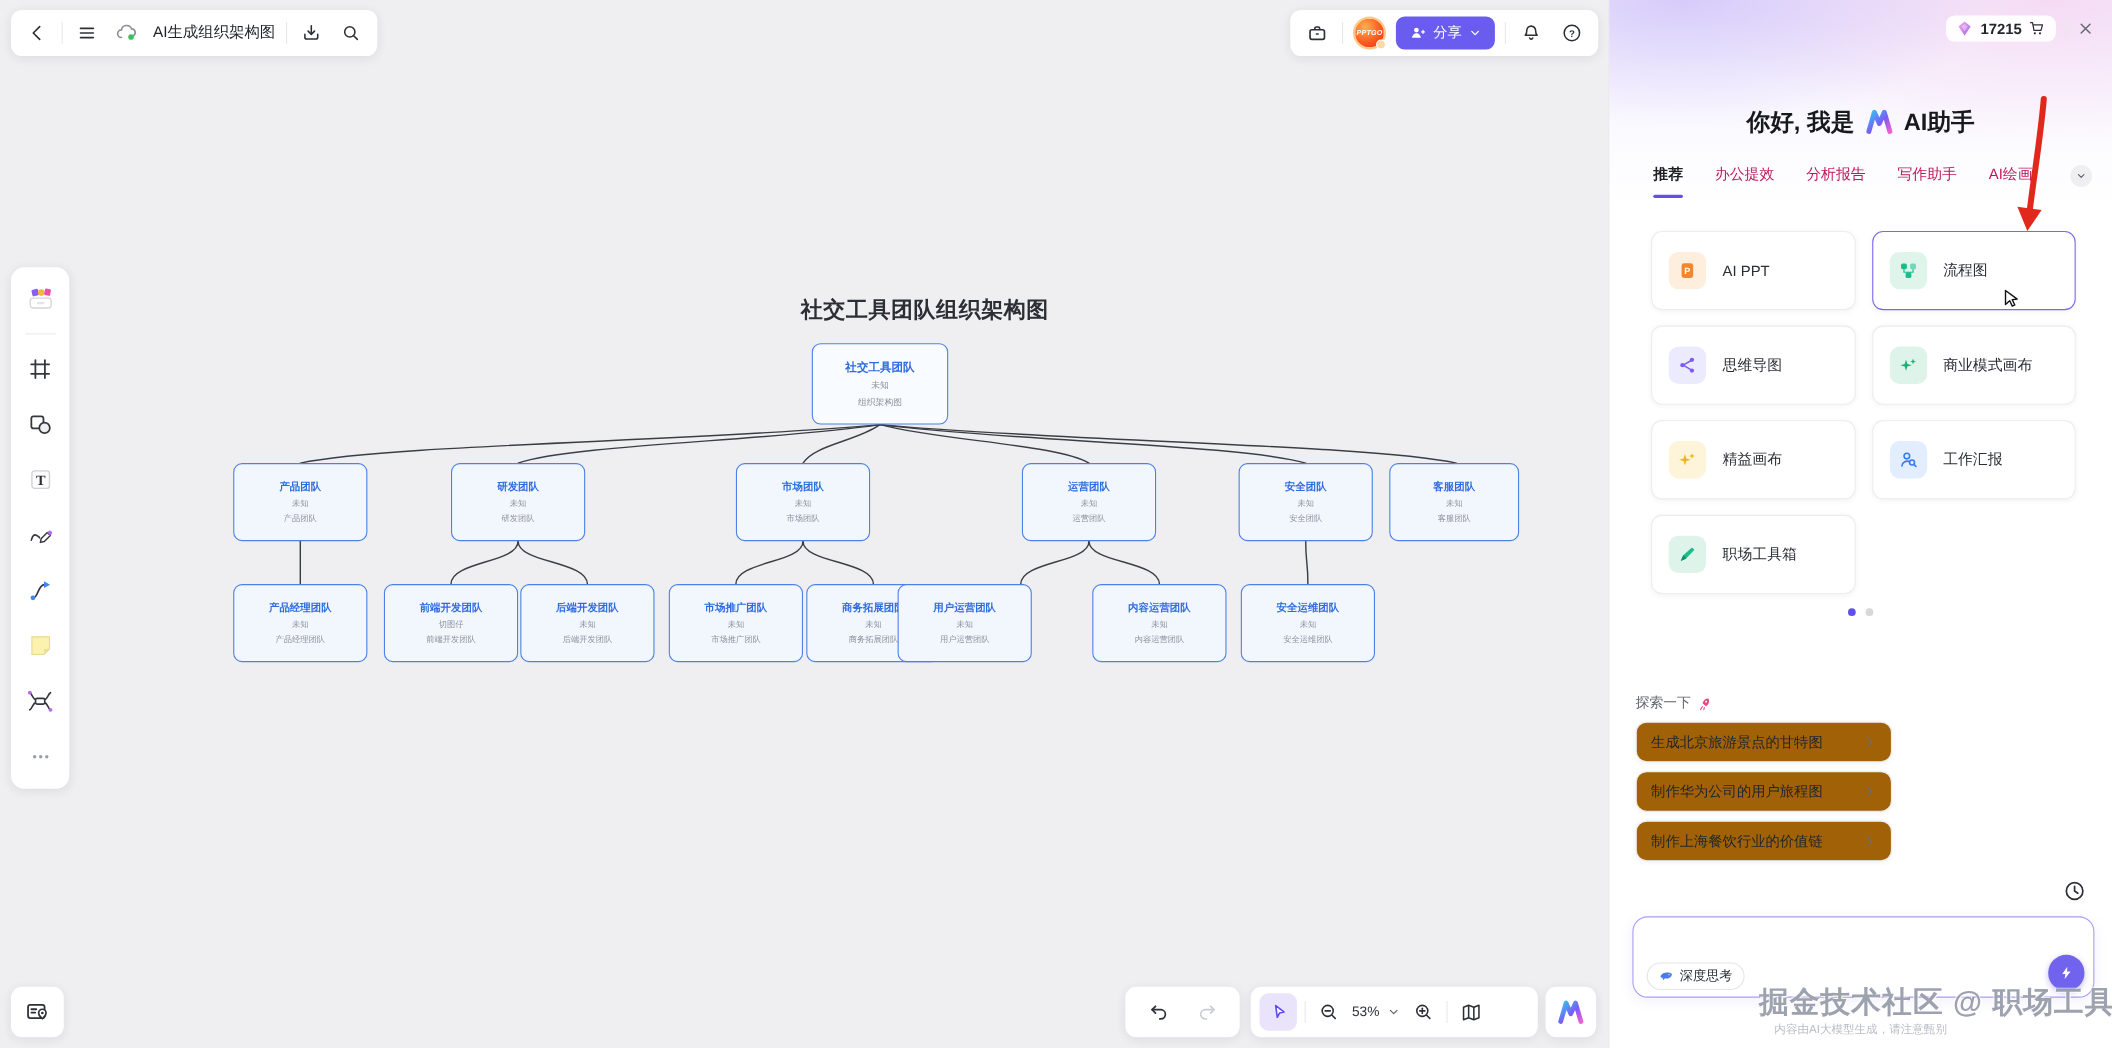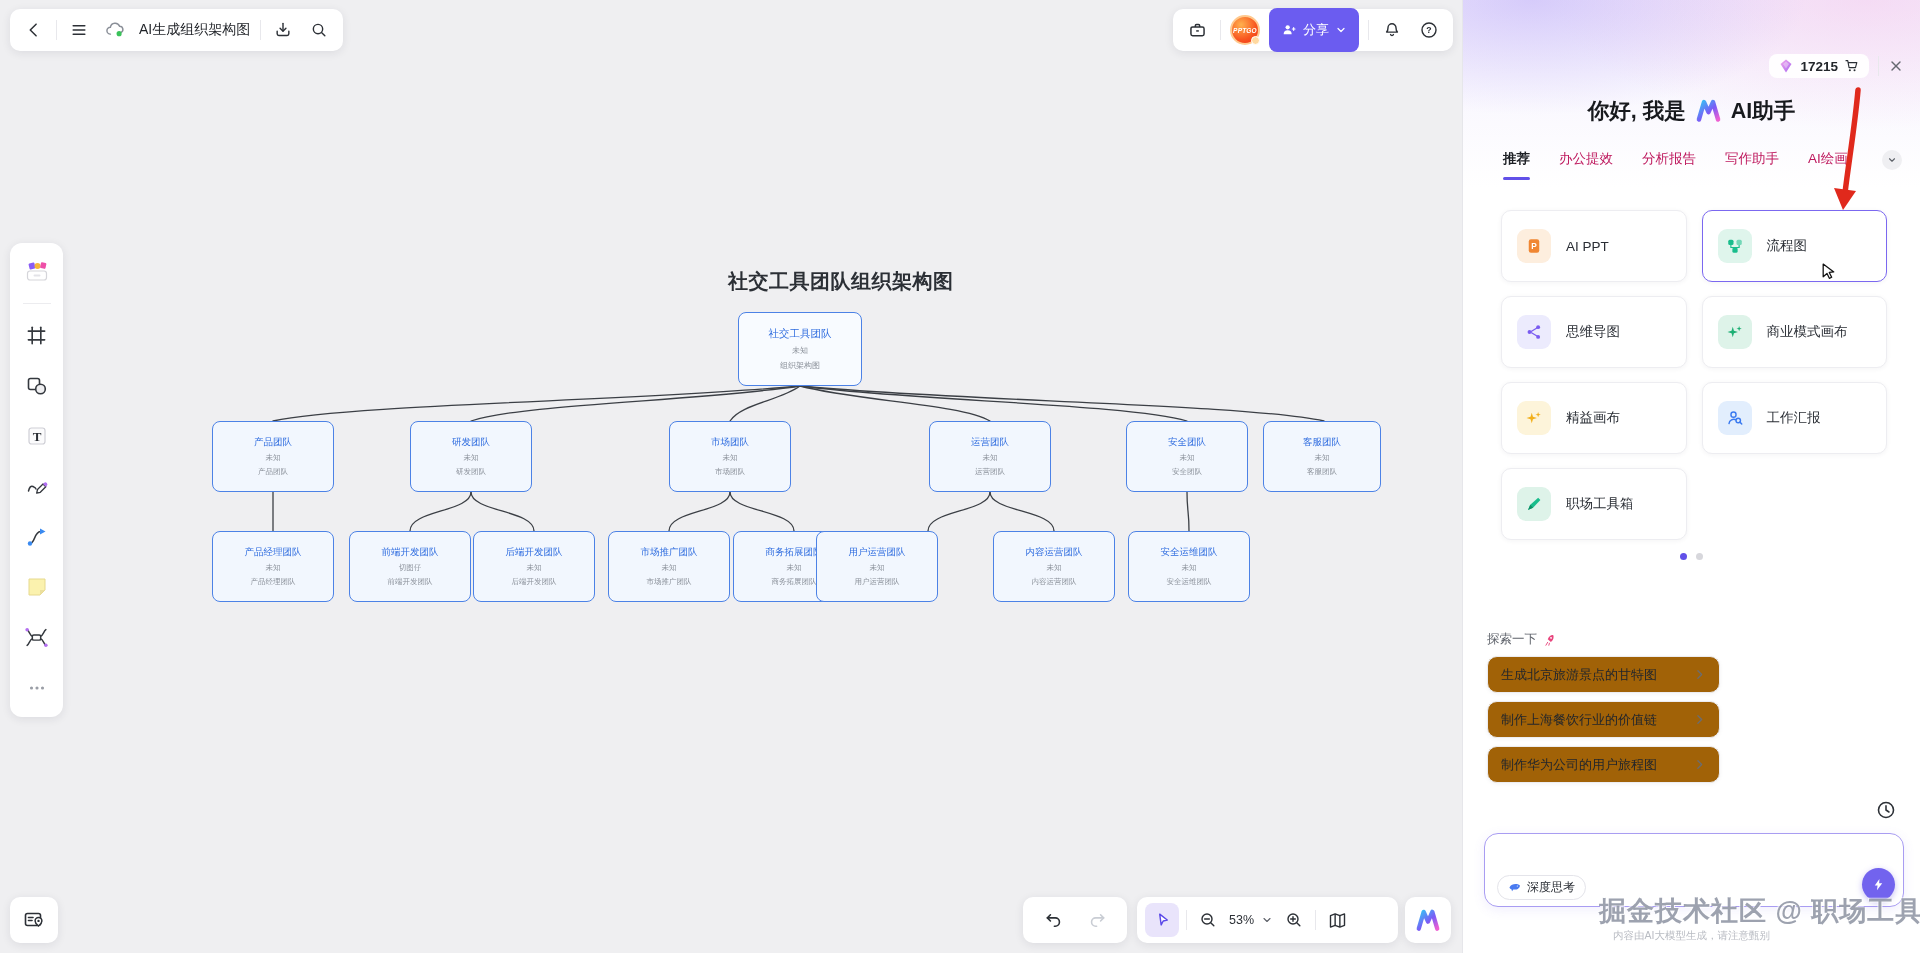--- a/index.html
+++ b/index.html
@@ -6,41 +6,41 @@
   html,body { width:1920px; height:953px; overflow:hidden; }
   body { position:relative; background:#efeff1; font-family:"Liberation Sans", sans-serif; color:#23262b; }
 
   
   .canvas { position:absolute; left:0; top:0; width:1462px; height:953px; background:#efeff1; }
   .org-lines { position:absolute; left:0; top:0; pointer-events:none; }
   .org-title { position:absolute; left:728px; top:268px; font-size:20px; font-weight:700; color:#2b2f35; letter-spacing:.5px; }
   .node { position:absolute; background:#f2f7fe; border:1.4px solid #4c82e6; border-radius:8px;
           display:flex; flex-direction:column; align-items:center; justify-content:center; gap:4px; cursor:default; }
   .node.root { background:#f8fbff; }
-  .node .nt { font-size:9.5px; font-weight:400; color:#2e6cdf; }
+  .node .nt { font-size:9.5px; font-weight:700; color:#2e6cdf; }
   .node .ns { font-size:7.5px; color:#8a9099; }
   .node.root .nt { font-size:10.5px; }
   .node.root .ns { font-size:8px; }
 
   
   .bar { position:absolute; background:#fff; border-radius:10px; box-shadow:0 2px 10px rgba(30,30,60,.09);
          display:flex; align-items:center; }
   .tb-left { left:10px; top:9px; height:42px; padding:0 10px; gap:8px; }
   .tb-right { right:467px; top:9px; height:42px; padding:0 10px; gap:9px; }
   .vdiv { width:1px; height:20px; background:#e8e8ec; flex:0 0 auto; }
   .ibtn { width:28px; height:28px; border-radius:6px; display:flex; align-items:center; justify-content:center; cursor:pointer; }
   .doc-title { font-size:14px; font-weight:500; color:#1f2227; padding:0 2px; }
 
   .avatar { width:30px; height:30px; border-radius:50%; position:relative; cursor:pointer; flex:0 0 auto;
             background:radial-gradient(circle at 35% 30%, #ffb14e 0%, #f8551f 60%, #ef2f17 100%);
             border:2px solid #ffc98e; display:flex; align-items:center; justify-content:center; }
   .avatar span { color:#fff; font-size:6.5px; font-weight:700; font-style:italic; letter-spacing:.2px; }
   .avatar i { position:absolute; right:-2px; bottom:-2px; width:9px; height:9px; border-radius:50%;
               background:#ffd9a0; border:1.5px solid #fff; }
-  .share-btn { height:44px; border-radius:8px; background:#6b5cf0; color:#fff; display:flex; align-items:center;
+  .share-btn { height:30px; border-radius:8px; background:#6b5cf0; color:#fff; display:flex; align-items:center;
                gap:6px; padding:0 12px; cursor:pointer; font-size:13px; font-weight:500; }
 
   .tb-side { left:10px; top:243px; width:53px; height:474px; flex-direction:column; justify-content:space-between;
              padding:10px 0; border-radius:12px; }
   .tb-side .ibtn { width:38px; height:38px; }
   .hdiv { width:28px; height:1px; background:#ececef; }
 
   .map-btn { left:10px; top:897px; width:48px; height:46px; justify-content:center; }
 
   .bt-undo { left:1023px; top:897px; width:104px; height:46px; justify-content:space-evenly; }
@@ -48,21 +48,21 @@
   .bt-ai   { left:1405px; top:897px; width:46px; height:46px; justify-content:center; }
   .cursor-btn { width:34px; height:34px; border-radius:8px; background:#e9e4fb; display:flex; align-items:center; justify-content:center; cursor:pointer; }
   .zoom-val { font-size:12.5px; color:#2c3036; font-weight:500; cursor:pointer; }
 
   
   .panel { position:absolute; left:1462px; top:0; width:458px; height:953px; background:#fff; border-left:1px solid #e6e6ea; }
   .panel::before { content:""; position:absolute; left:0; top:0; right:0; height:235px; pointer-events:none;
       background: radial-gradient(380px 160px at 15% 0%, rgba(170,148,246,.40), transparent 72%),
                   radial-gradient(430px 180px at 88% 0%, rgba(246,196,234,.48), transparent 72%),
                   linear-gradient(180deg, rgba(234,228,252,.55), rgba(255,255,255,0) 80%); }
-  .credits { position:absolute; top:14px; right:16px; display:flex; align-items:center; gap:9px; z-index:5;margin-top:40px; }
+  .credits { position:absolute; top:14px; right:16px; display:flex; align-items:center; gap:9px; z-index:5; }
   .credit-pill { display:flex; align-items:center; gap:6px; background:rgba(255,255,255,.92); border-radius:8px; padding:4px 9px; cursor:pointer; }
   .credit-pill b { font-size:13.5px; color:#23262b; font-weight:600; }
   .greeting { position:absolute; top:96px; left:0; width:100%; display:flex; align-items:center; justify-content:center; gap:9px;
               font-size:21.5px; font-weight:600; color:#17191d; z-index:2; }
   .tabs { position:absolute; top:150px; left:40px; right:18px; display:flex; align-items:center; gap:29px; z-index:2; }
   .tab { font-size:13.5px; color:#be185d; cursor:pointer; position:relative; padding-bottom:12px; white-space:nowrap; }
   .tab.active { color:#1d2025; font-weight:700; }
   .tab.active::after { content:""; position:absolute; left:0; bottom:0; width:27px; height:3.5px; border-radius:2px; background:#6150e8; }
   .tab-more { margin-left:auto; width:20px; height:20px; border-radius:50%; background:#efeff2; display:flex; align-items:center; justify-content:center; cursor:pointer; margin-bottom:10px; }
 
@@ -613,27 +613,27 @@
   </div>
 
   <div class="pills">
     <div class="pill">
       <span>生成北京旅游景点的甘特图</span>
       <svg width="13" height="13" viewBox="0 0 24 24">
           <path d="M9 5 L16 12 L9 19" fill="none" stroke="#696d75" stroke-width="2.2" stroke-linecap="round" stroke-linejoin="round"></path>
         </svg>
     </div>
     <div class="pill">
-      <span>制作上海餐饮行业的价值链</span>
+      <span>制作华为公司的用户旅程图</span>
       <svg width="13" height="13" viewBox="0 0 24 24">
           <path d="M9 5 L16 12 L9 19" fill="none" stroke="#696d75" stroke-width="2.2" stroke-linecap="round" stroke-linejoin="round"></path>
         </svg>
     </div>
     <div class="pill">
-      <span>制作华为公司的用户旅程图</span>
+      <span>制作上海餐饮行业的价值链</span>
       <svg width="13" height="13" viewBox="0 0 24 24">
           <path d="M9 5 L16 12 L9 19" fill="none" stroke="#696d75" stroke-width="2.2" stroke-linecap="round" stroke-linejoin="round"></path>
         </svg>
     </div>
   </div>
 
   <div class="history-clock">
     <svg width="22" height="22" viewBox="0 0 24 24">
         <g fill="none" stroke="#2c3036" stroke-width="1.7" stroke-linecap="round">
           <circle cx="12" cy="12" r="8.2"></circle>

